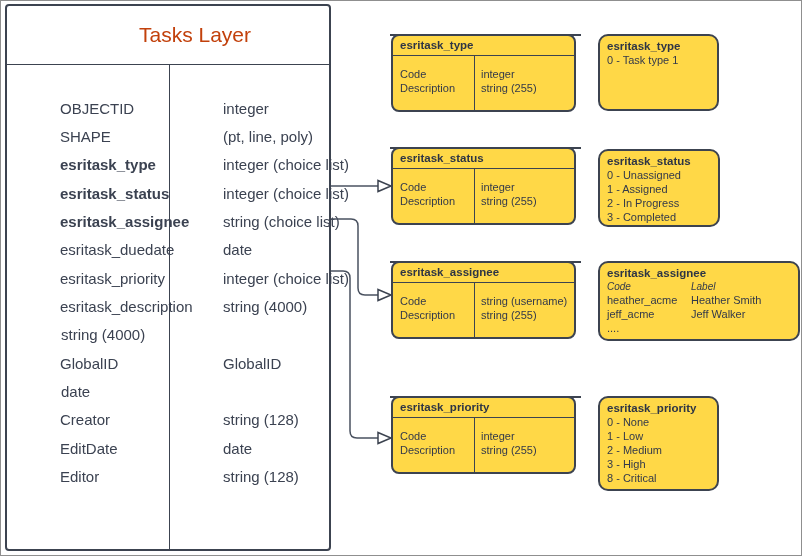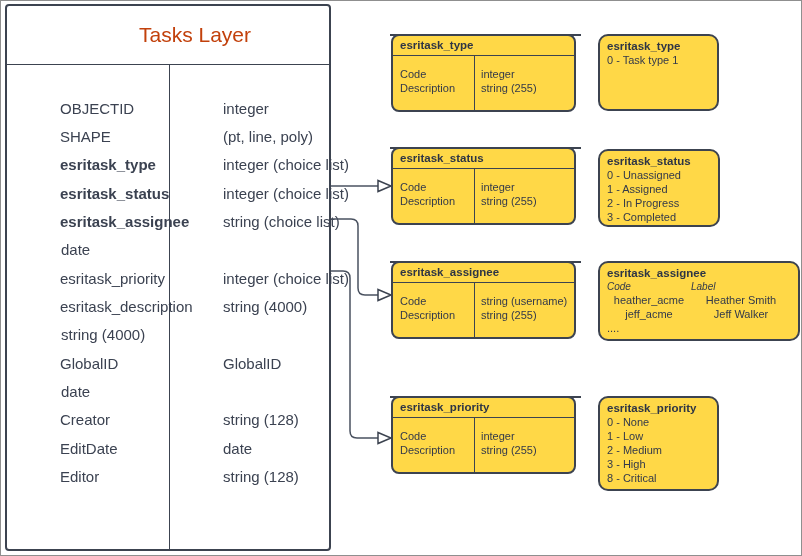--- a/index.html
+++ b/index.html
@@ -31,21 +31,21 @@
   .dbox-col.left{width:82px;padding-left:7px;border-right:1.5px solid #3c4350;}
   .dbox-col.right{flex:1;padding-left:6px;}
 
   
   .lbox{position:absolute;background:#ffd847;border:2px solid #3c4350;border-radius:10px;
         box-sizing:border-box;padding:3px 7px 0 7px;color:#33394a;}
   .lbox-title{font-size:11.5px;font-weight:bold;line-height:14px;color:#2e3545;}
   .lbox-line{font-size:11px;line-height:14px;}
   .lgrid{display:grid;grid-template-columns:84px auto;}
   .lgrid .hdr{font-size:10px;font-style:italic;line-height:13px;}
-  .lgrid .cell{font-size:11px;line-height:14px;text-align:center;}
+  .lgrid .cell{font-size:11px;line-height:14px;}
 
   
   svg.overlay{position:absolute;left:0;top:0;pointer-events:none;}
   .conn{fill:none;stroke:#4a5260;stroke-width:1.5;}
   .arrowhead{fill:#ffffff;stroke:#3c4350;stroke-width:1.5;stroke-linejoin:miter;}
   .topline{fill:none;stroke:#3c4350;stroke-width:2;}
 </style>
 </head>
 <body>
 
@@ -70,20 +70,21 @@
         </div>
       <div class="trow bold-name">
           <span class="fname">esritask_status</span>
           <span class="ftype">integer (choice list)</span>
         </div>
       <div class="trow bold-name">
           <span class="fname">esritask_assignee</span>
           <span class="ftype">string (choice list)</span>
         </div>
       <div class="trow">
+          <span class="fname">esritask_duedate</span>
           <span class="ftype">date</span>
         </div>
       <div class="trow">
           <span class="fname">esritask_priority</span>
           <span class="ftype">integer (choice list)</span>
         </div>
       <div class="trow">
           <span class="fname">esritask_description</span>
           <span class="ftype">string (4000)</span>
         </div>

